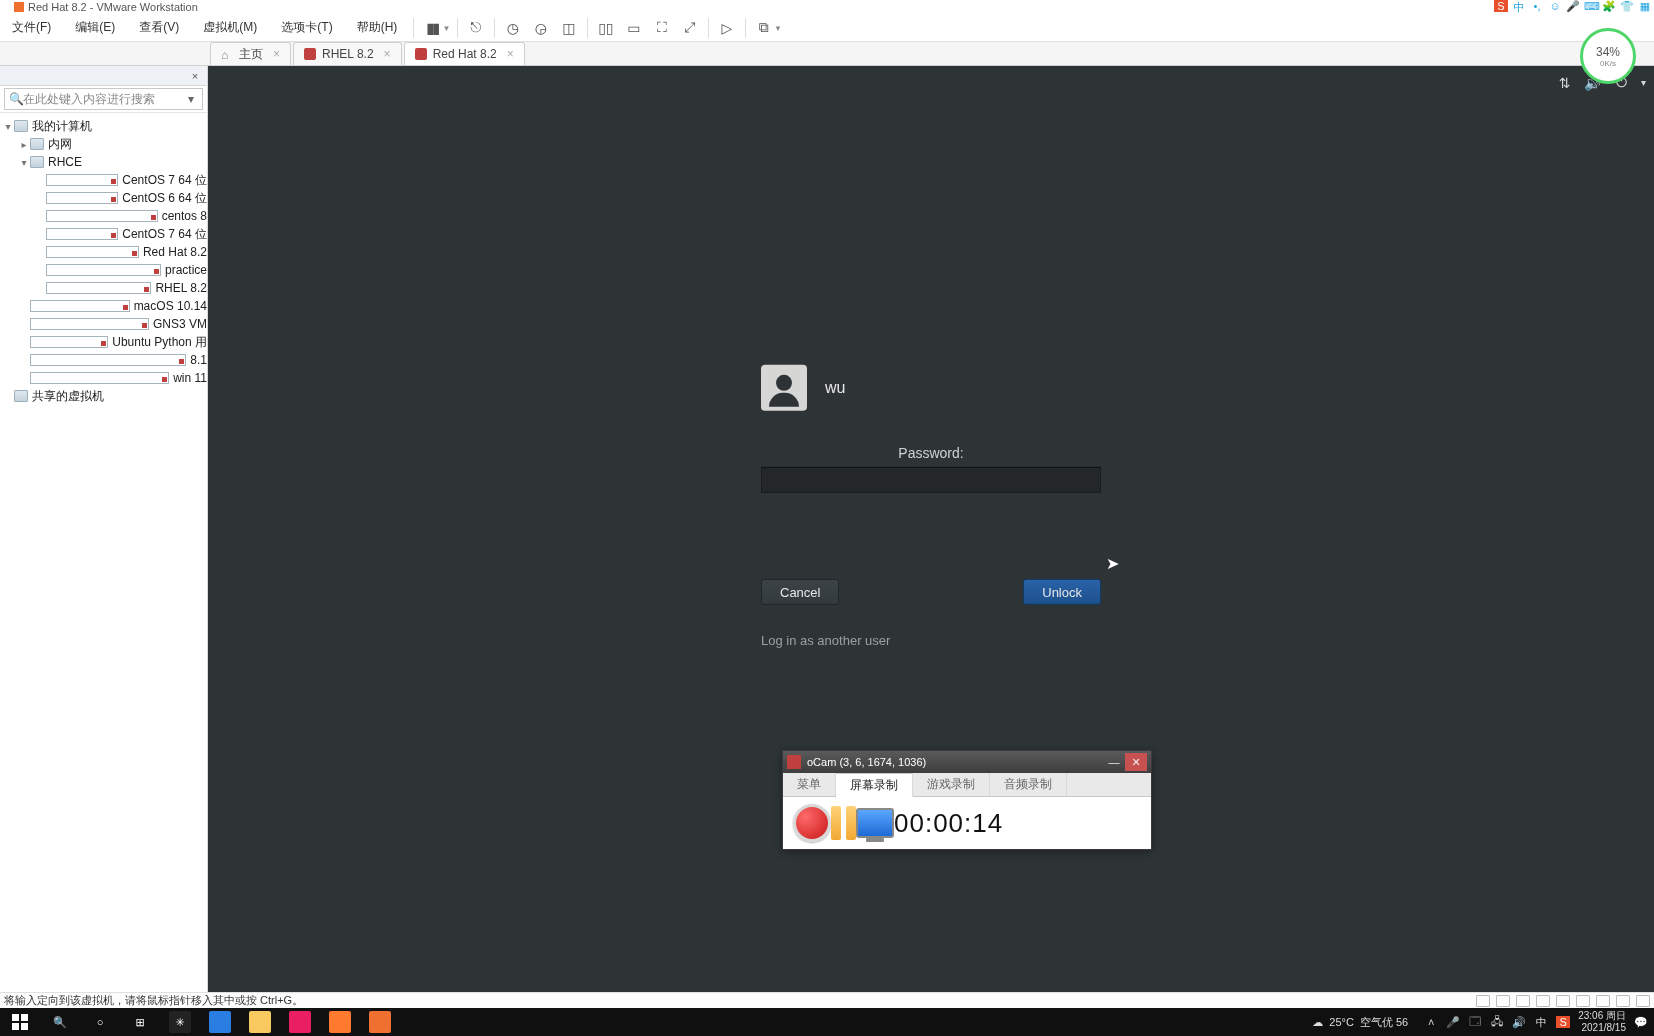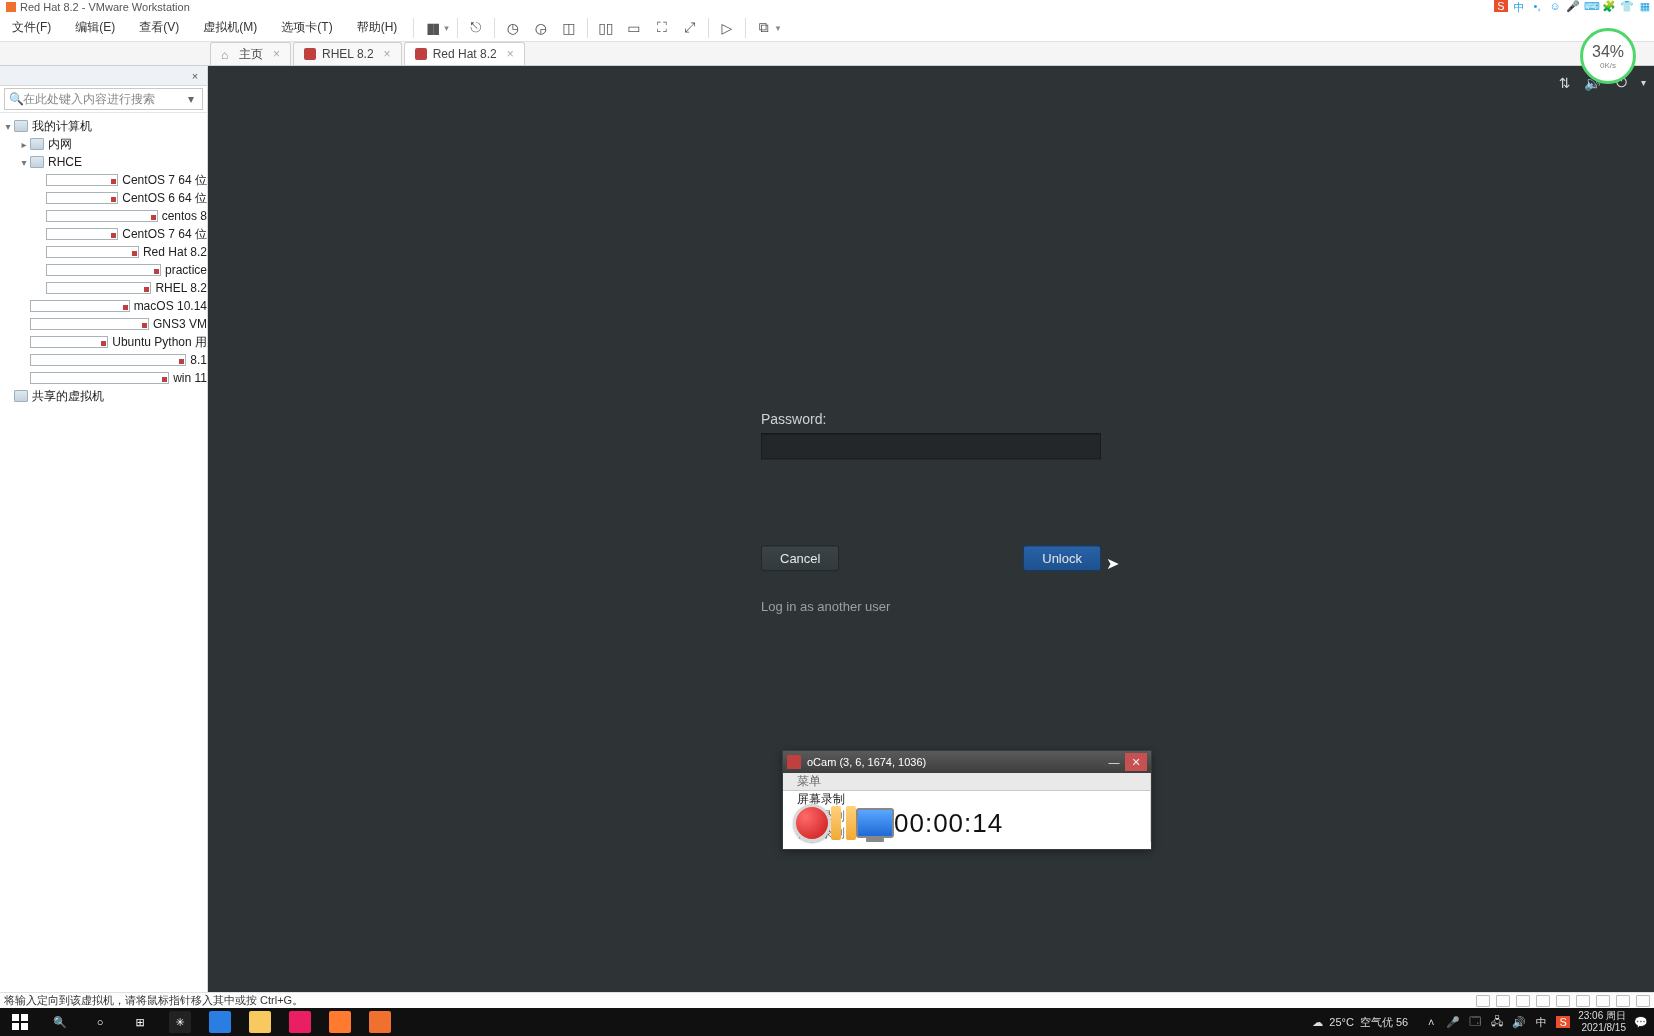--- a/index.html
+++ b/index.html
@@ -1,32 +1,32 @@
 <!DOCTYPE html>
 <html><head>
 <meta charset="utf-8">
 <style>
 * { margin: 0; padding: 0; box-sizing: border-box; font-family: "Segoe UI", Tahoma, sans-serif; }
 html, body { width: 1654px; height: 1036px; overflow: hidden; background: #fff; }
 
 
-.titlebar { height: 14px; background: #fff; font-size: 11px; color: #555; padding-left: 6px; display: flex; align-items: center; position: relative; }
+.titlebar { height: 14px; background: #fff; font-size: 11px; color: #555; padding-left: 14px; display: flex; align-items: center; position: relative; }
 .titlebar .icon { width: 10px; height: 10px; background: #f07030; margin-right: 4px; }
 .title-tray { position: absolute; right: 2px; top: 0; display: flex; gap: 4px; align-items: center; }
 .title-tray span { width: 14px; height: 12px; font-size: 11px; color: #1fa2e0; text-align: center; }
 
 
 .menubar { height: 28px; display: flex; align-items: center; border-bottom: 1px solid #e0e0e0; font-size: 12px; color: #333; position: relative; }
 .menubar .menu-item { padding: 0 12px; height: 100%; display: flex; align-items: center; }
 .menubar .sep { width: 1px; height: 20px; background: #ddd; margin: 0 4px; }
 .menubar .tbtn { width: 22px; height: 22px; margin: 0 3px; display: flex; align-items: center; justify-content: center; color: #555; font-size: 14px; }
 .pause-btn { color: #ff8c1a; font-weight: bold; font-size: 15px; letter-spacing: -2px;}
 .drop-arrow { font-size: 9px; color: #888; margin-left: -2px; margin-right: 4px;}
 .perf-ring { position: absolute; right: 18px; top: 14px; width: 56px; height: 56px; border: 3px solid #4fd66a; border-radius: 50%; display:flex; flex-direction:column; align-items:center; justify-content:center; background:#fff; z-index:5; }
-.perf-ring .pct { font-size: 16px; color:#555; }
+.perf-ring .pct { font-size: 12px; color:#555; }
 .perf-ring .sub { font-size: 8px; color:#888; }
 
 
 .tabrow { height: 24px; background: #f5f5f5; border-bottom: 1px solid #d0d0d0; display: flex; align-items: stretch; padding-left: 210px; font-size: 12px; }
 .tab { display: flex; align-items: center; padding: 0 10px; border: 1px solid #d0d0d0; border-bottom: none; margin-right: 2px; background: #f8f8f8; border-top-left-radius: 3px; border-top-right-radius: 3px; color:#444; gap:6px;}
 .tab.active { background: #fff; }
 .tab .x { color: #aaa; font-size: 12px; margin-left: 4px; }
 .tab .ico { width:12px; height:12px; }
 .tab .ico.home { color:#888; }
 .tab .ico.vm { background:#c04040; border-radius:2px; }
@@ -53,41 +53,41 @@
 
 
 .vm { flex: 1; background: #2e3436; position: relative; }
 .vm-top-right { position:absolute; top:8px; right:8px; display:flex; gap:14px; color:#d5d7d6; font-size:14px; align-items:center;}
 .login { position:absolute; left:50%; top:50%; transform:translate(-50%,-58%); width: 340px; color:#ddd; font-size:14px;}
 .login .userrow { display:flex; align-items:center; gap:18px; margin-bottom:34px;}
 .avatar { width:46px; height:46px; background:#d6d7d5; border-radius:4px; position:relative;}
 .avatar::before{content:"";position:absolute;left:50%;top:10px;transform:translateX(-50%);width:16px;height:16px;background:#2e3436;border-radius:50%;}
 .avatar::after{content:"";position:absolute;left:50%;bottom:4px;transform:translateX(-50%);width:30px;height:14px;background:#2e3436;border-radius:14px 14px 0 0;}
 .login .uname{ font-size:16px; color:#e6e7e6; font-weight:500;}
-.login .lbl{ margin-bottom:6px; color:#d0d2d0; }
+.login .lbl{ margin-bottom:6px; color:#d0d2d0;text-align:center; }
 .login input.pass{ width:100%; height:26px; background:#232729; border:1px solid #1a1d1e; border-top-color:#111; color:#eee; padding:0 6px; font-size:13px; outline:none;}
 .login .btns{ display:flex; justify-content:space-between; margin-top:86px;}
 .login button{ height:26px; padding:0 18px; font-size:13px; border:1px solid #1f2729; background:linear-gradient(#3c4346,#333a3d); color:#e6e7e6; border-radius:3px; cursor:pointer;}
 .login button.unlock{ background:linear-gradient(#2a62a8,#1d518e); border-color:#143a66;}
 .login .other{ margin-top:28px; color:#9aa0a0; font-size:13px;}
 .cursor { position:absolute; width:14px; height:18px; color:#fff; font-size:16px; pointer-events:none; left:898px; top:488px;}
 
 
 .statusbar { height: 16px; font-size: 11px; color:#333; display:flex; align-items:center; padding:0 4px; border-top:1px solid #e0e0e0; background:#fdfdfd;}
 .statusbar .right { margin-left:auto; display:flex; gap:6px; color:#888; }
 .statusbar .right span{ width:14px; height:12px; border:1px solid #bbb; border-radius:1px;}
 
 
 .ocam { position:absolute; left:782px; top:750px; width:370px; background:#f0f0f0; border:1px solid #3a3a3a; box-shadow:0 2px 8px rgba(0,0,0,.4); font-size:12px; z-index:20;}
 .ocam .tb { height:22px; background:linear-gradient(#5a5a5a,#3e3e3e); color:#fff; display:flex; align-items:center; padding:0 4px; font-size:11px;}
 .ocam .tb .ico{ width:14px;height:14px;background:#c04040;margin-right:6px;}
 .ocam .tb .wbtns{ margin-left:auto; display:flex;}
 .ocam .tb .wbtn{ width:22px; height:18px; display:flex; align-items:center; justify-content:center; color:#eee;}
 .ocam .tb .wbtn.close{ background:#c75050;}
-.ocam .tabs{ height:24px; display:flex; background:#e9e9e9; border-bottom:1px solid #c8c8c8;flex-direction:column;}
+.ocam .tabs{ height:24px; display:flex; background:#e9e9e9; border-bottom:1px solid #c8c8c8;}
 .ocam .tabs .t{ padding:0 14px; display:flex; align-items:center; color:#666; border-right:1px solid #d8d8d8;}
 .ocam .tabs .t.active{ background:#fff; color:#222; border-bottom:1px solid #fff; margin-bottom:-1px; border-top:1px solid #c8c8c8;}
 .ocam .body { height:52px; background:#fff; display:flex; align-items:center; padding:0 10px; }
 .ocam .rec { width:38px;height:38px; border-radius:50%; background:radial-gradient(circle at 30% 30%, #ff6a6a, #c81818); border:3px solid #d8d8d8; box-shadow:0 1px 2px rgba(0,0,0,.3);}
 .ocam .pausei { display:flex; gap:5px;}
 .ocam .pausei span{ width:10px; height:34px; background:linear-gradient(#ffd27a,#f2a934); border-radius:2px;}
 .ocam .mon { width:38px;height:30px; background:linear-gradient(#5aa6ff,#1e6ad6); border:2px solid #888; border-radius:3px; position:relative;}
 .ocam .mon::after{content:"";position:absolute;left:50%;bottom:-6px;transform:translateX(-50%);width:18px;height:4px;background:#888;border-radius:1px;}
 .ocam .time{ font-size:26px; color:#111; font-weight:500; letter-spacing:1px;}
 
@@ -273,20 +273,24 @@
   </div>
 
   <div class="vm">
     <div class="vm-top-right">
       <span>⇅</span>
       <span>🔊</span>
       <span>⏻</span>
       <span style="font-size:10px;">▾</span>
     </div>
     <div class="login">
+      <div class="userrow">
+        <div class="avatar"></div>
+        <div class="uname">wu</div>
+      </div>
       <div class="lbl">Password:</div>
       <input class="pass" type="password" style="">
       <div class="btns">
         <button>Cancel</button>
         <button class="unlock">Unlock</button>
       </div>
       <div class="other">Log in as another user</div>
     </div>
     <div class="cursor">➤</div>
   </div>

